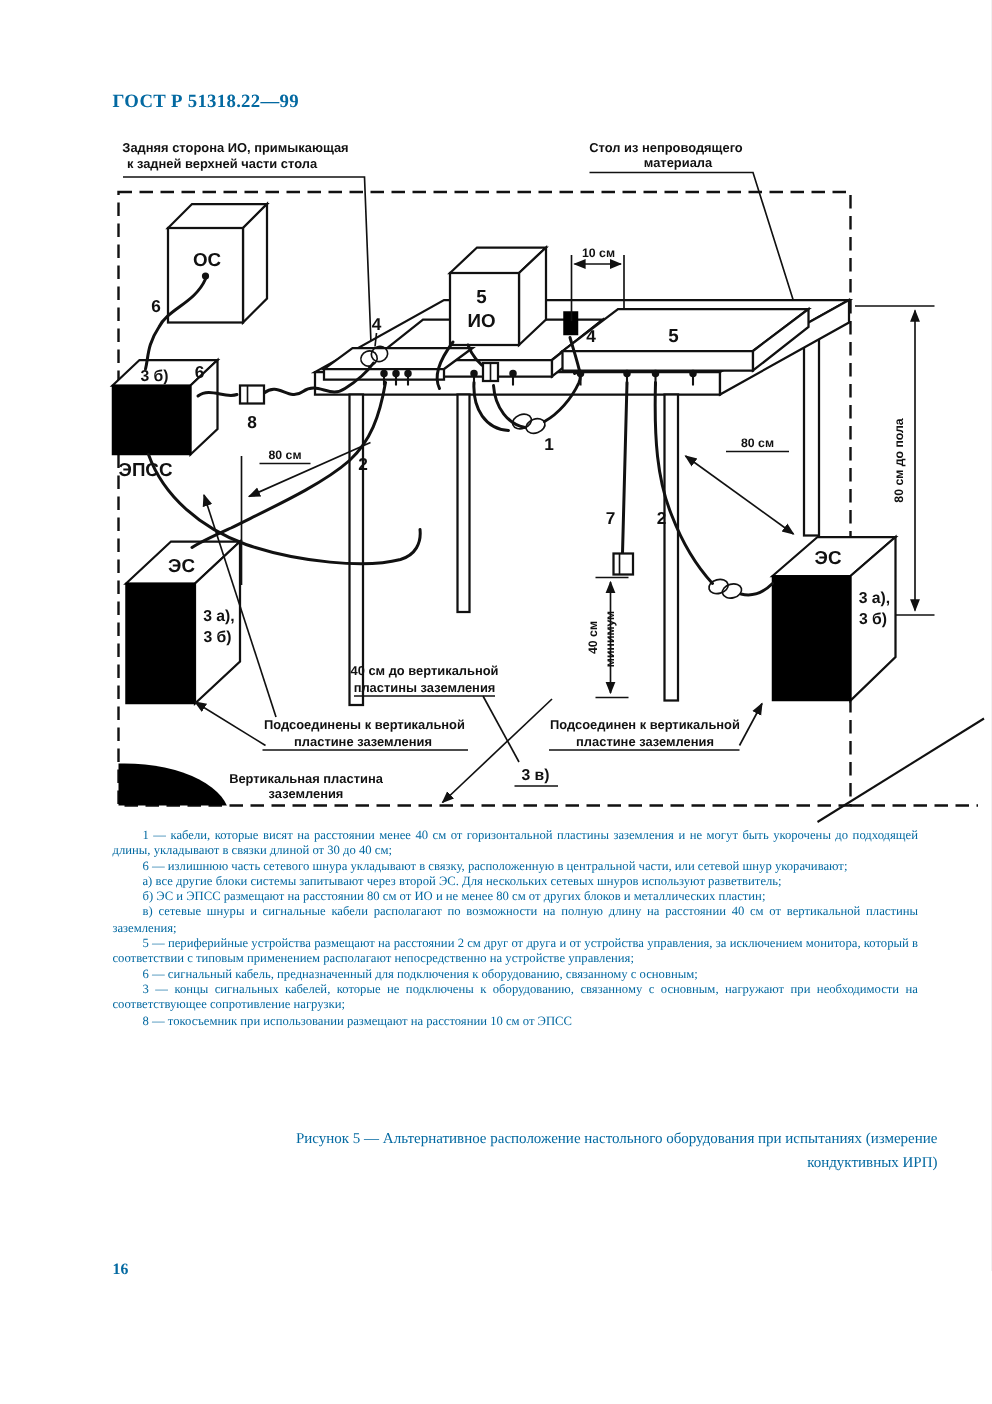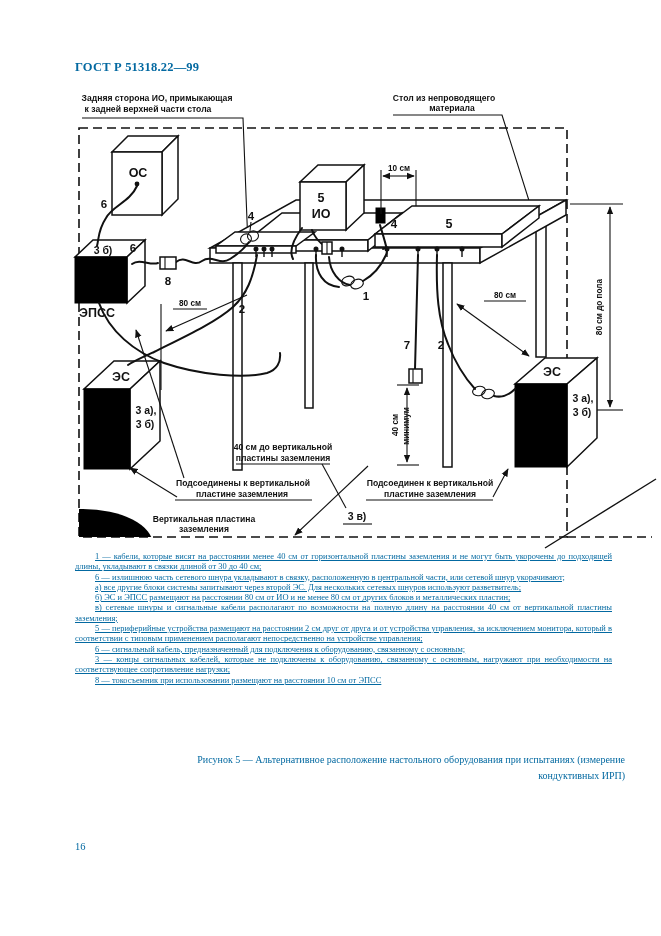--- a/index.html
+++ b/index.html
@@ -1,23 +1,23 @@
 <!DOCTYPE html>
 <html><head>
 <meta charset="utf-8">
 <style>
   html,body{margin:0;padding:0;background:#e8e8e8;}
   .page{position:relative;width:661px;height:936px;background:#ffffff;overflow:hidden;
         font-family:"Liberation Serif", serif;color:#0369a1;}
   .gost-header{position:absolute;left:75px;top:60px;font-weight:bold;font-size:12.5px;letter-spacing:.2px;}
   .diagram-svg{position:absolute;left:0;top:85px;}
   .notes{position:absolute;left:75px;top:551px;width:537px;font-size:8.45px;line-height:10.3px;text-align:justify;}
-  .notes p{margin:0;text-indent:20px;text-decoration:underline;}
+  .notes p{margin:0;text-indent:20px;}
   .caption{position:absolute;left:62px;top:752px;width:563px;text-align:right;font-size:10px;line-height:15.5px;}
-  .page-number{position:absolute;left:75px;top:841px;font-size:10.5px;}
+  .page-number{position:absolute;left:75px;top:841px;font-size:10.5px;font-weight:bold;}
   
   text{fill:#111;}
   .dlab{font:bold 8.6px "Liberation Sans", sans-serif;text-anchor:middle;}
   .dnum{font:bold 11.5px "Liberation Sans", sans-serif;text-anchor:middle;}
   .dbox{font:bold 12.5px "Liberation Sans", sans-serif;text-anchor:middle;}
   .dsm {font:bold 10.5px "Liberation Sans", sans-serif;text-anchor:middle;}
   .ddim{font:bold 8.2px "Liberation Sans", sans-serif;text-anchor:middle;}
   .ln{stroke:#111;stroke-width:1.4;fill:none;}
   .lnthin{stroke:#111;stroke-width:1.1;fill:none;}
   .cab{stroke:#111;stroke-width:2;fill:none;stroke-linecap:round;}

